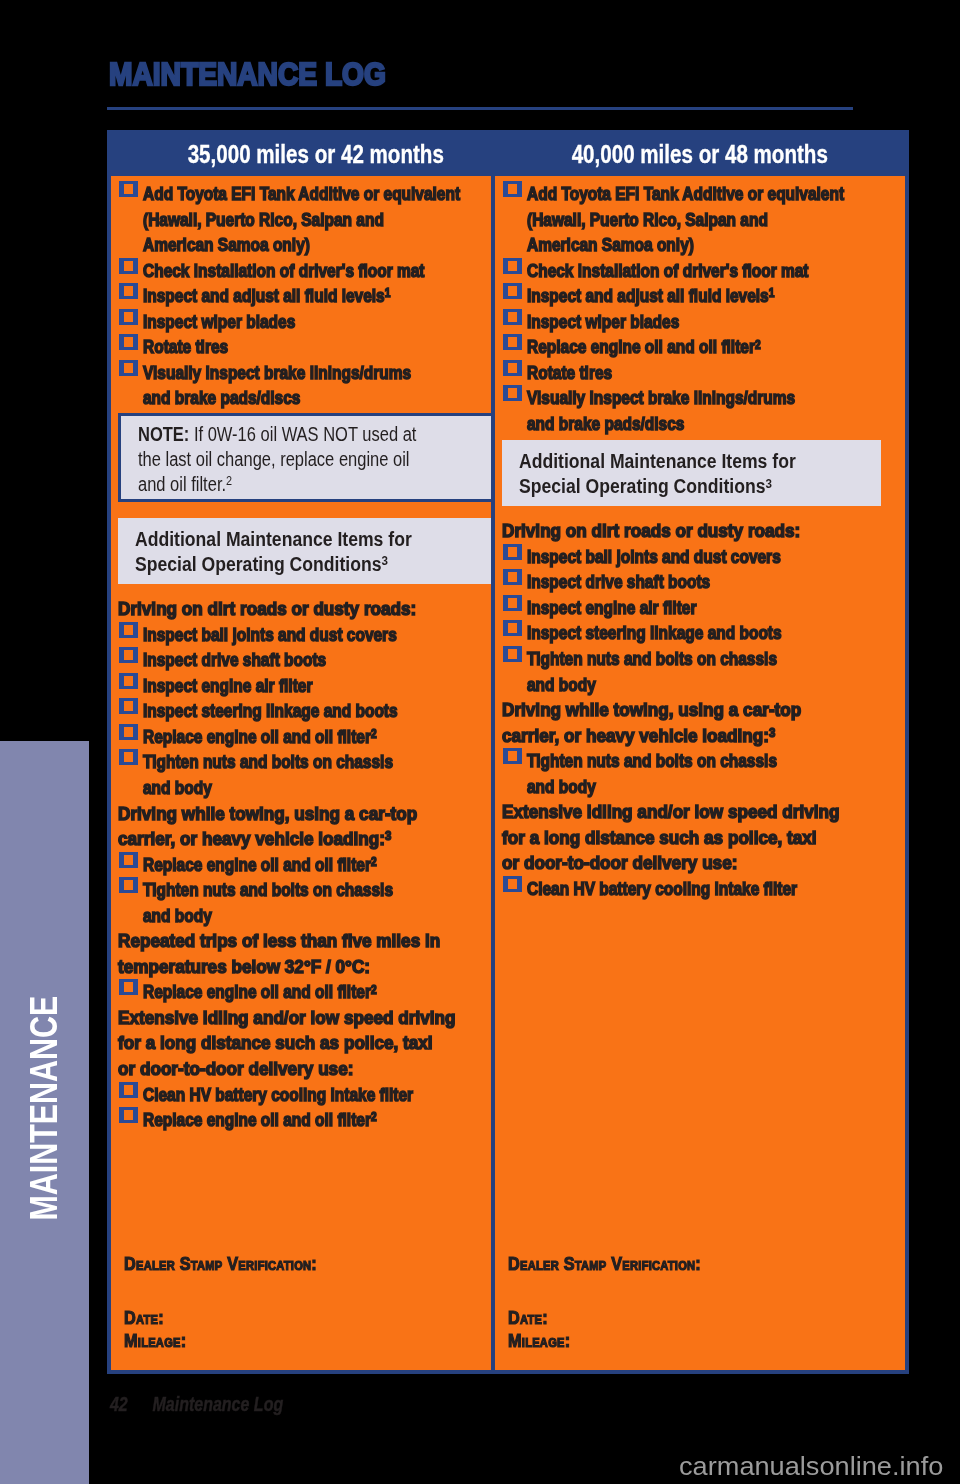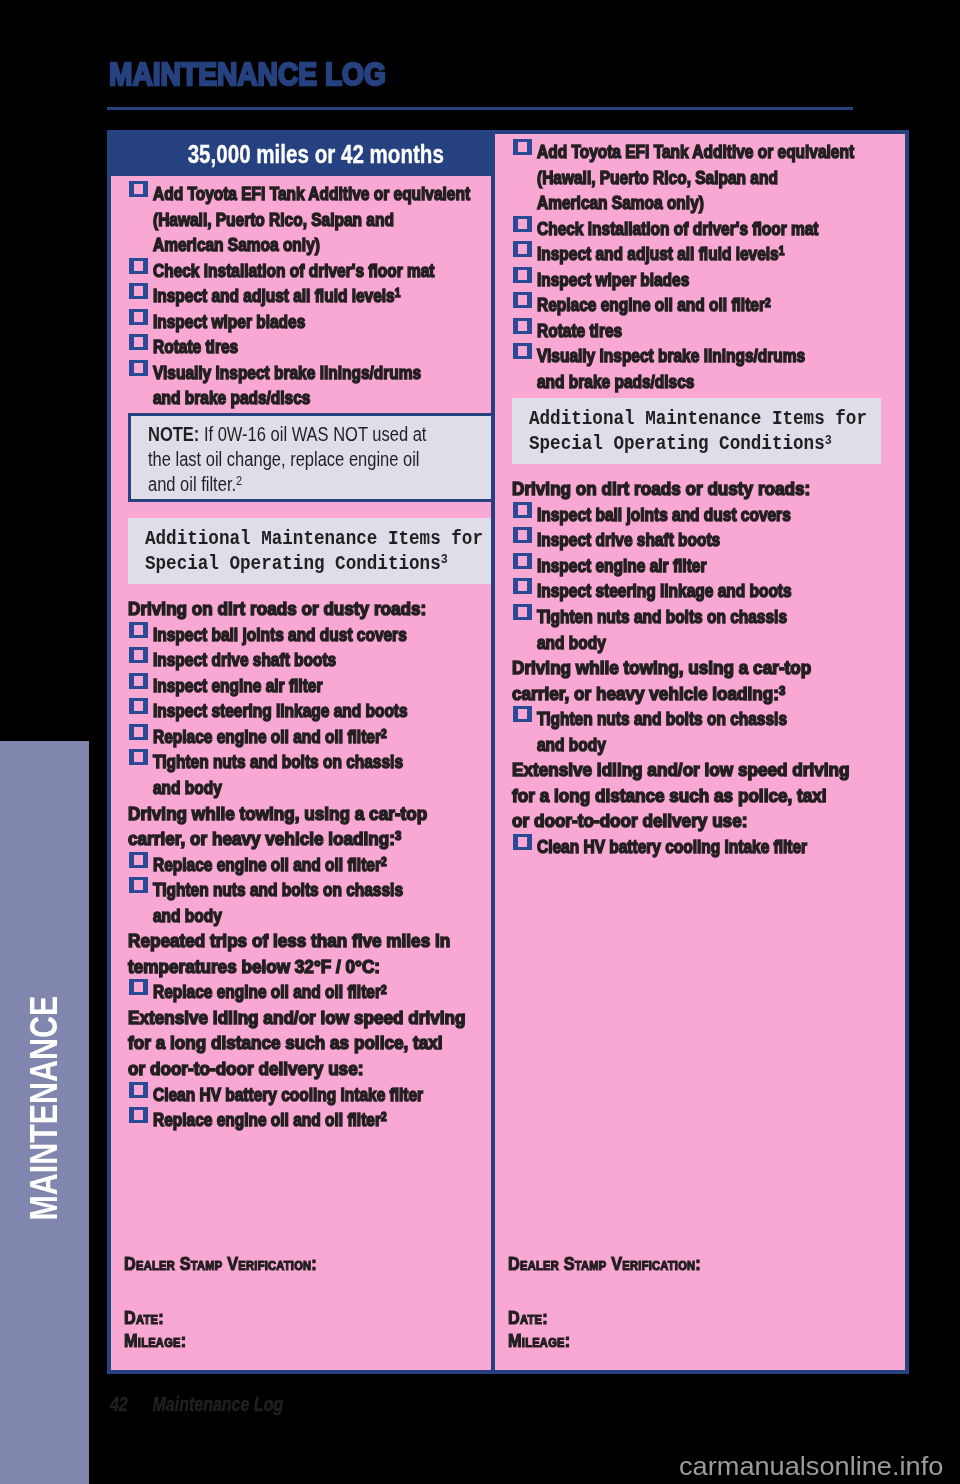--- a/index.html
+++ b/index.html
@@ -17,47 +17,47 @@
 
   
   .page-title{position:absolute;left:108.6px;top:58.2px;color:#26417f;font-size:32px;
               font-weight:bold;line-height:32px;white-space:pre;
               -webkit-text-stroke:2.4px #26417f;paint-order:stroke fill;
               transform:scaleX(0.880);transform-origin:0 0;}
   .title-rule{position:absolute;left:107px;top:107px;width:746px;height:3px;background:#26417f;}
 
   
   .card{position:absolute;top:130px;width:418px;height:1244px;
-        border:4px solid #26417f;box-sizing:border-box;background:#f9a8d4;overflow:hidden;}
+        border:4px solid #26417f;box-sizing:border-box;background:#f97316;overflow:hidden;}
   .card.left{left:107px;}
   .card.right{left:491px;}
   .card-head{height:42px;background:#26417f;color:#ffffff;
              display:flex;align-items:center;justify-content:center;overflow:hidden;}
   .card-head span{font-size:25.5px;font-weight:bold;line-height:25.5px;white-space:pre;
                   display:inline-block;transform:scaleX(0.807);
                   -webkit-text-stroke:0.35px #ffffff;paint-order:stroke fill;}
-  .card-body{position:relative;padding:6px 8px 0 17px;}
+  .card-body{position:relative;padding:6px 8px 0 7px;}
 
   
   .row{position:relative;padding-left:25px;}
   .cb{position:absolute;left:1px;top:-1px;width:19px;height:16px;border:3px solid #2b4a95;border-left-width:5px;border-right-width:5px;
       box-sizing:border-box;}
   .itxt,.subhead{color:#231f20;font-size:18px;font-weight:bold;line-height:25.55px;
         white-space:pre;display:block;transform:scaleX(0.86);transform-origin:0 0;
         -webkit-text-stroke:1.5px #231f20;paint-order:stroke fill;}
   .subhead{margin-left:0px;transform:scaleX(0.953);}
   sup{font-size:0.66em;vertical-align:baseline;position:relative;top:-0.40em;line-height:0;}
 
   
   .note{margin:1px 18px 16px 0px;background:#dedde8;border:3px solid #26417f;
         padding:6px 0 3px 17px;color:#231f20;overflow:hidden;}
   .note .inner{font-size:20px;line-height:24.8px;display:block;white-space:pre;
                transform:scaleX(0.825);transform-origin:0 0;}
   .note b{font-weight:bold;}
-  .panel{margin:3px 16px 13px 0px;background:#dedde8;padding:9px 0 8px 17px;color:#231f20;overflow:hidden;font-family:Liberation Mono, monospace;}
+  .panel{margin:3px 16px 13px 0px;background:#dedde8;padding:9px 0 8px 17px;color:#231f20;overflow:hidden;}
   .panel .inner{font-size:20px;font-weight:bold;line-height:24.4px;display:block;white-space:pre;
                 transform:scaleX(0.880);transform-origin:0 0;}
 
   
   .record{position:absolute;left:12.5px;top:1117.5px;color:#231f20;font-size:19px;
           font-weight:bold;line-height:23.2px;
           -webkit-text-stroke:1.2px #231f20;paint-order:stroke fill;
           display:block;transform:scaleX(0.855);transform-origin:0 0;}
   .record div{white-space:pre;font-variant:small-caps;letter-spacing:0.3px;}
   .record .rtitle{margin-bottom:31.5px;}
@@ -181,20 +181,23 @@
       </div>
     </div>
   <div class="record">
       <div class="rtitle">Dealer Stamp Verification:</div>
       <div>Date:</div>
       <div>Mileage:</div>
     </div>
   </div>
 
 <div class="card right">
+  <div class="card-head">
+      <span>40,000 miles or 48 months</span>
+    </div>
   <div class="card-body">
       <div class="row">
         <span class="cb"></span>
         <span class="itxt">Add Toyota EFI Tank Additive or equivalent
 (Hawaii, Puerto Rico, Saipan and
 American Samoa only)</span>
       </div>
       <div class="row">
         <span class="cb"></span>
         <span class="itxt">Check installation of driver's floor mat</span>

